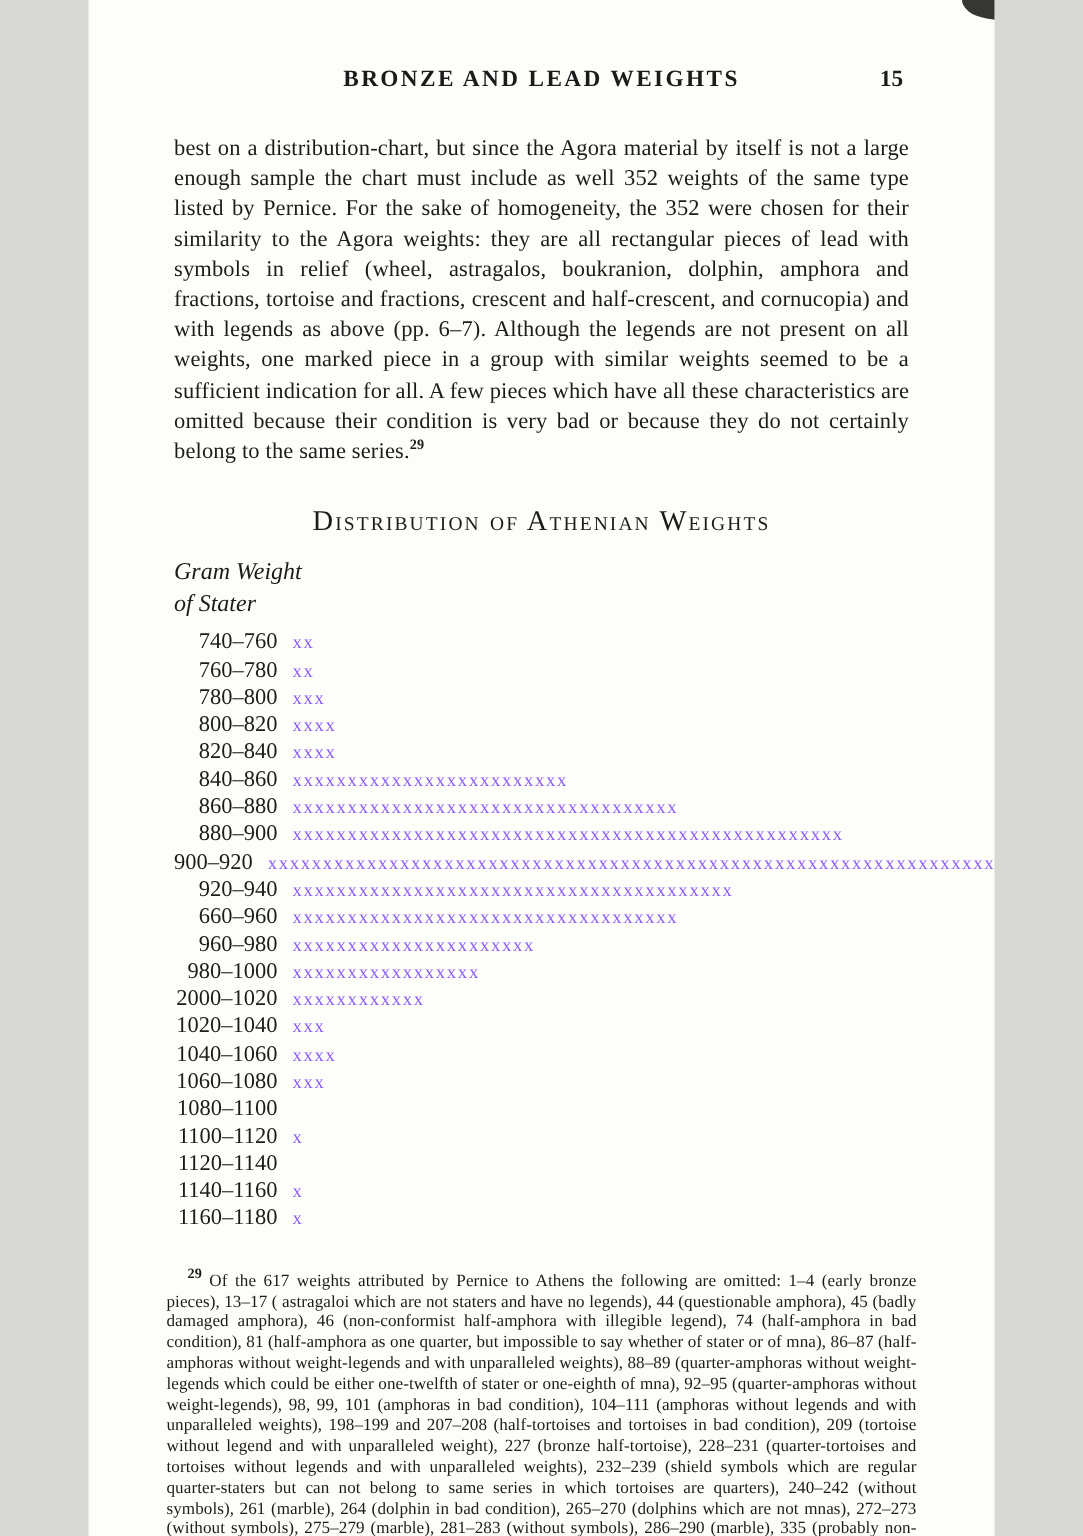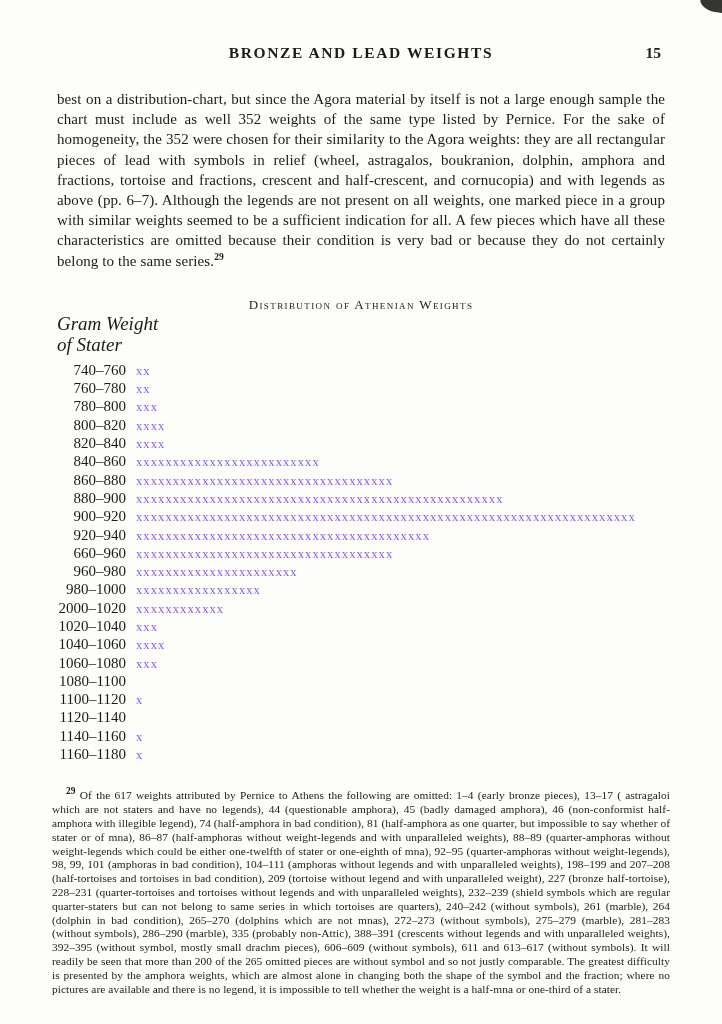--- a/index.html
+++ b/index.html
@@ -1,19 +1,19 @@
 <!DOCTYPE html>
 <html><head>
 <meta charset="utf-8">
 <style>
   html, body { margin: 0; padding: 0; }
   body { background: #d8d8d4; font-family: "Liberation Serif", serif; }
   .page {
     position: relative;
-    width: 722px;
+    width: 604px;
     height: 1024px;
     margin: 0 auto;
     background: #fdfdfa;
     color: #1b1b1b;
     overflow: hidden;
   }
   .scan-smudge {
     position: absolute;
     top: -6px; right: -8px;
     width: 30px; height: 18px;
@@ -47,26 +47,26 @@
     font-size: 9.5px;
     line-height: 0;
     vertical-align: super;
     font-weight: 700;
   }
   .chart-title {
     margin: 26px 57px 0 57px;
     text-align: center;
     font-variant: small-caps;
     letter-spacing: 1.4px;
-    font-size: 13px;
+    font-size: 19px;
   }
   .axis-label {
-    margin: 0 0 0 57px;
+    margin: 12px 0 0 57px;
     font-style: italic;
-    font-size: 19px;
+    font-size: 16px;
     line-height: 21px;
     font-family: Liberation Serif, serif;
   }
   .chart { margin: 7px 0 0 57px; }
   .chart-row {
     display: flex;
     align-items: baseline;
     height: 18.3px;
     white-space: nowrap;
   }

